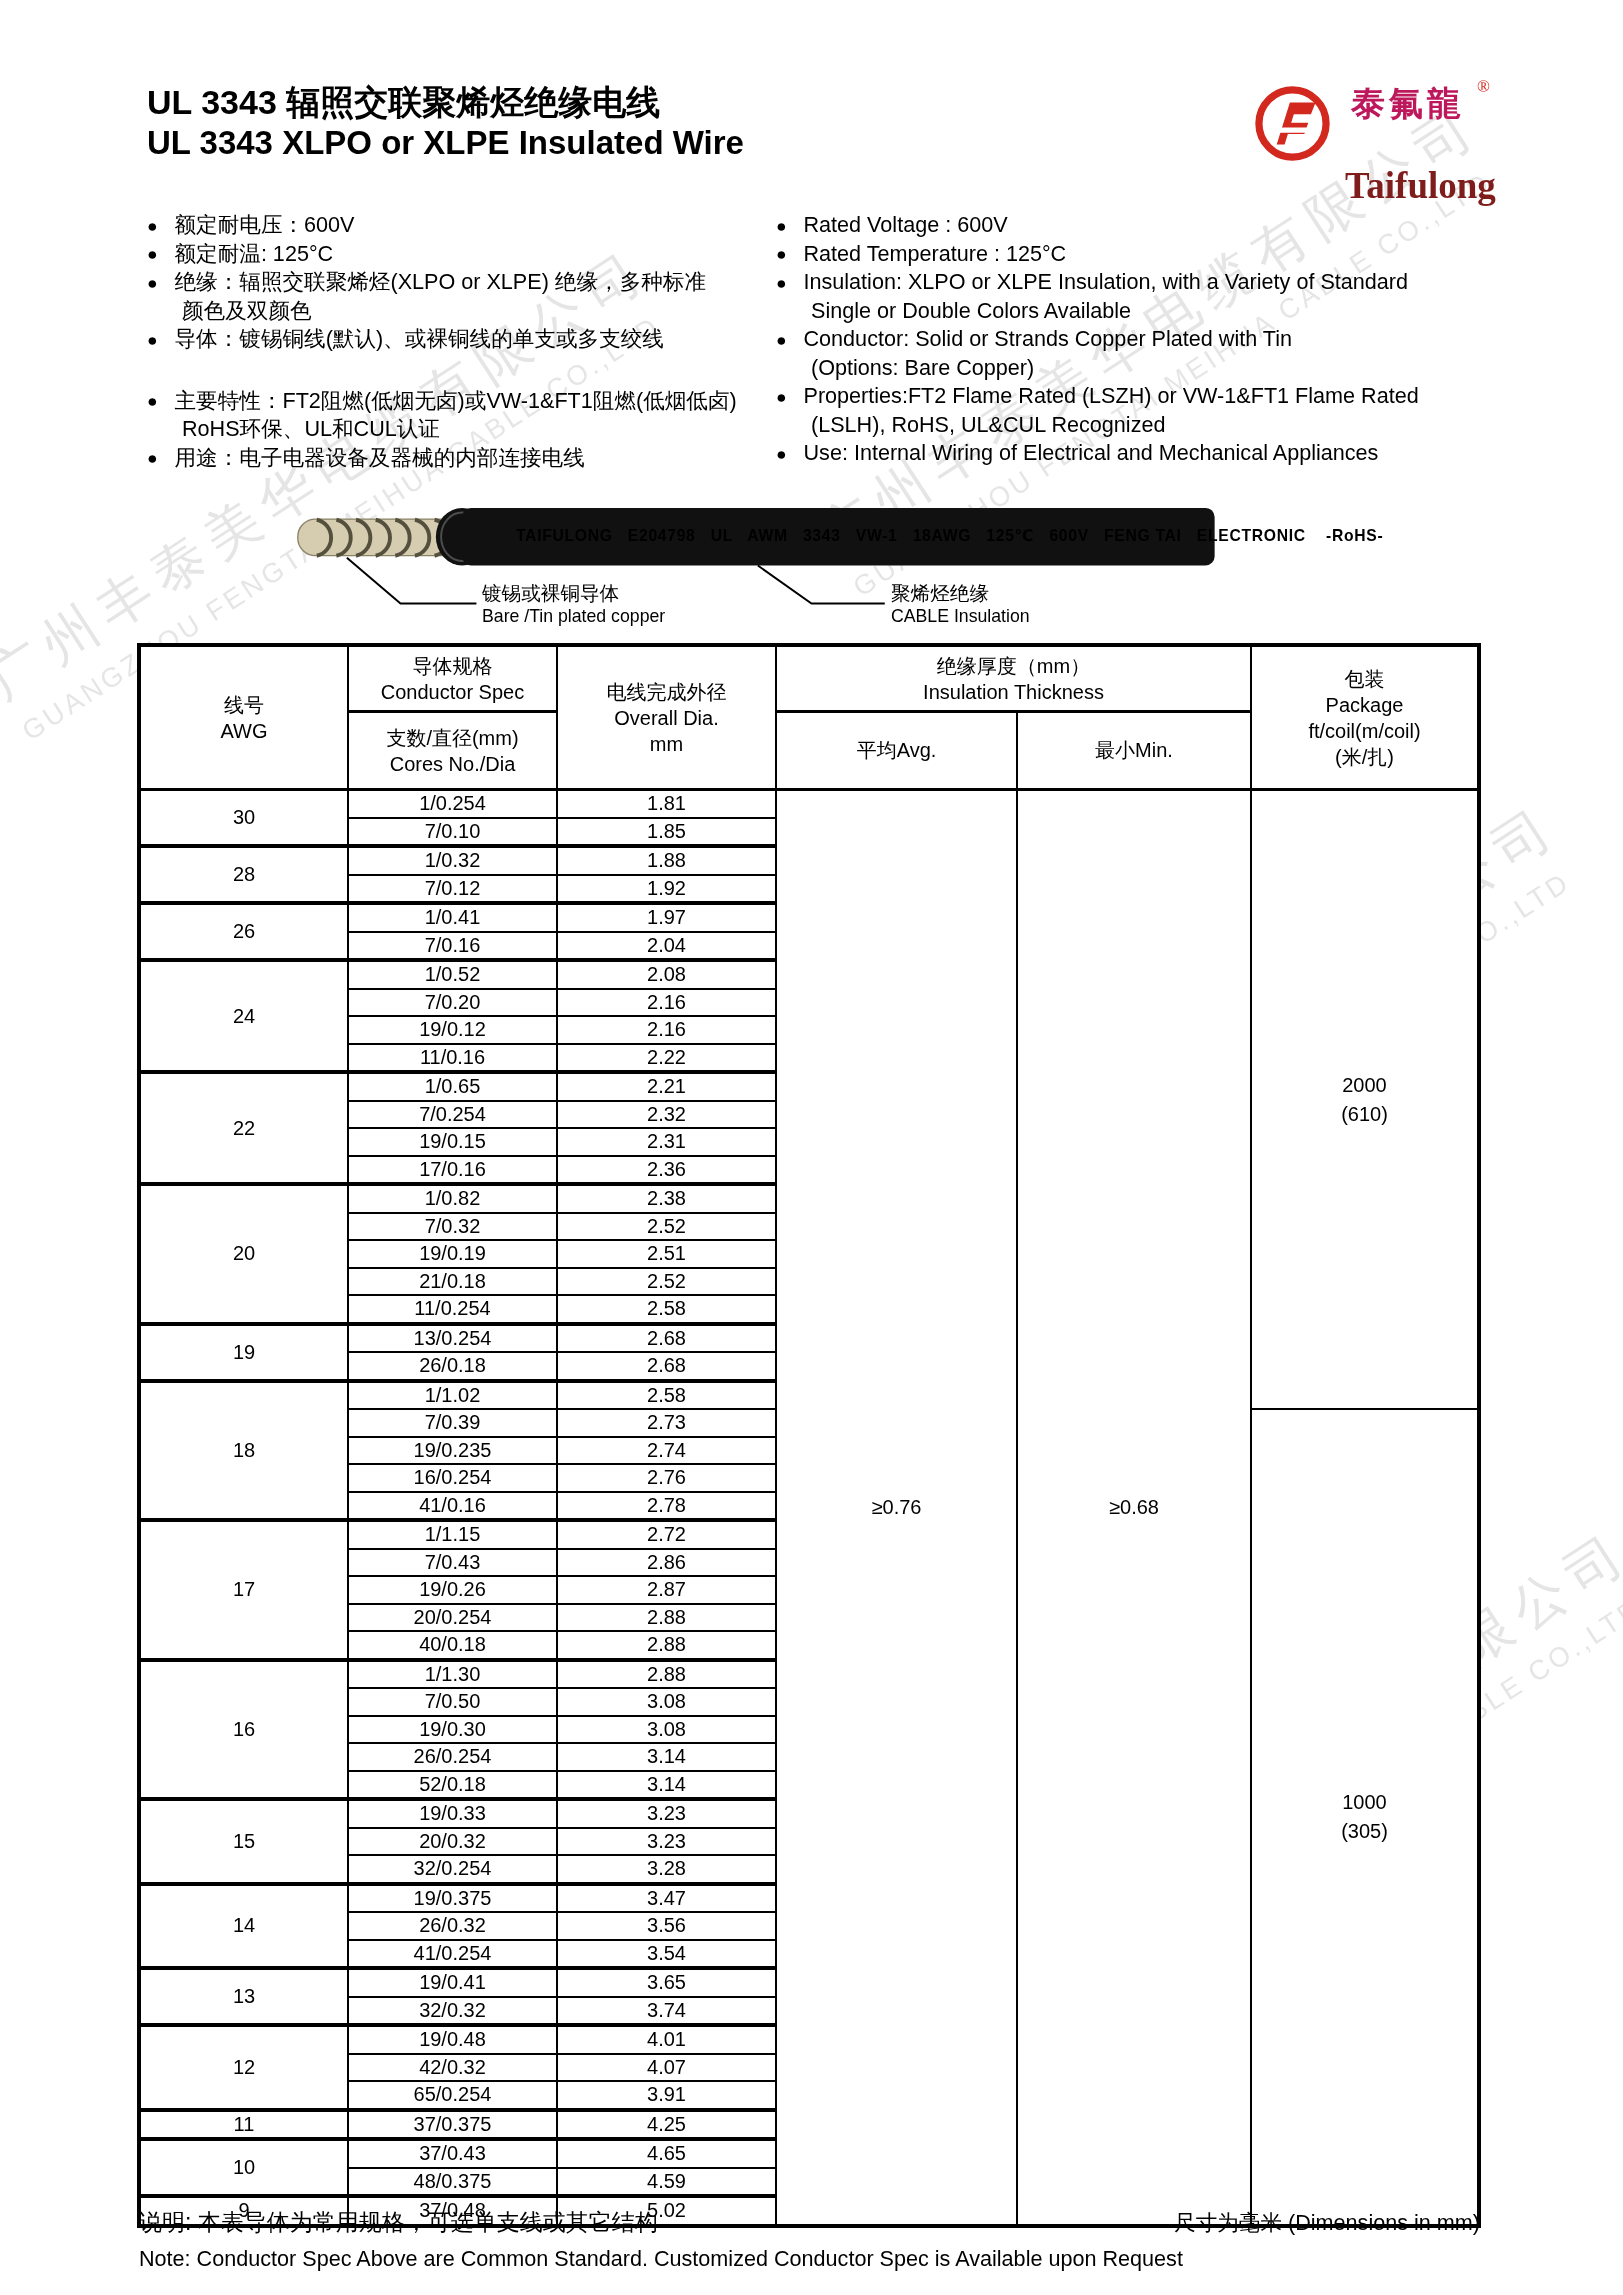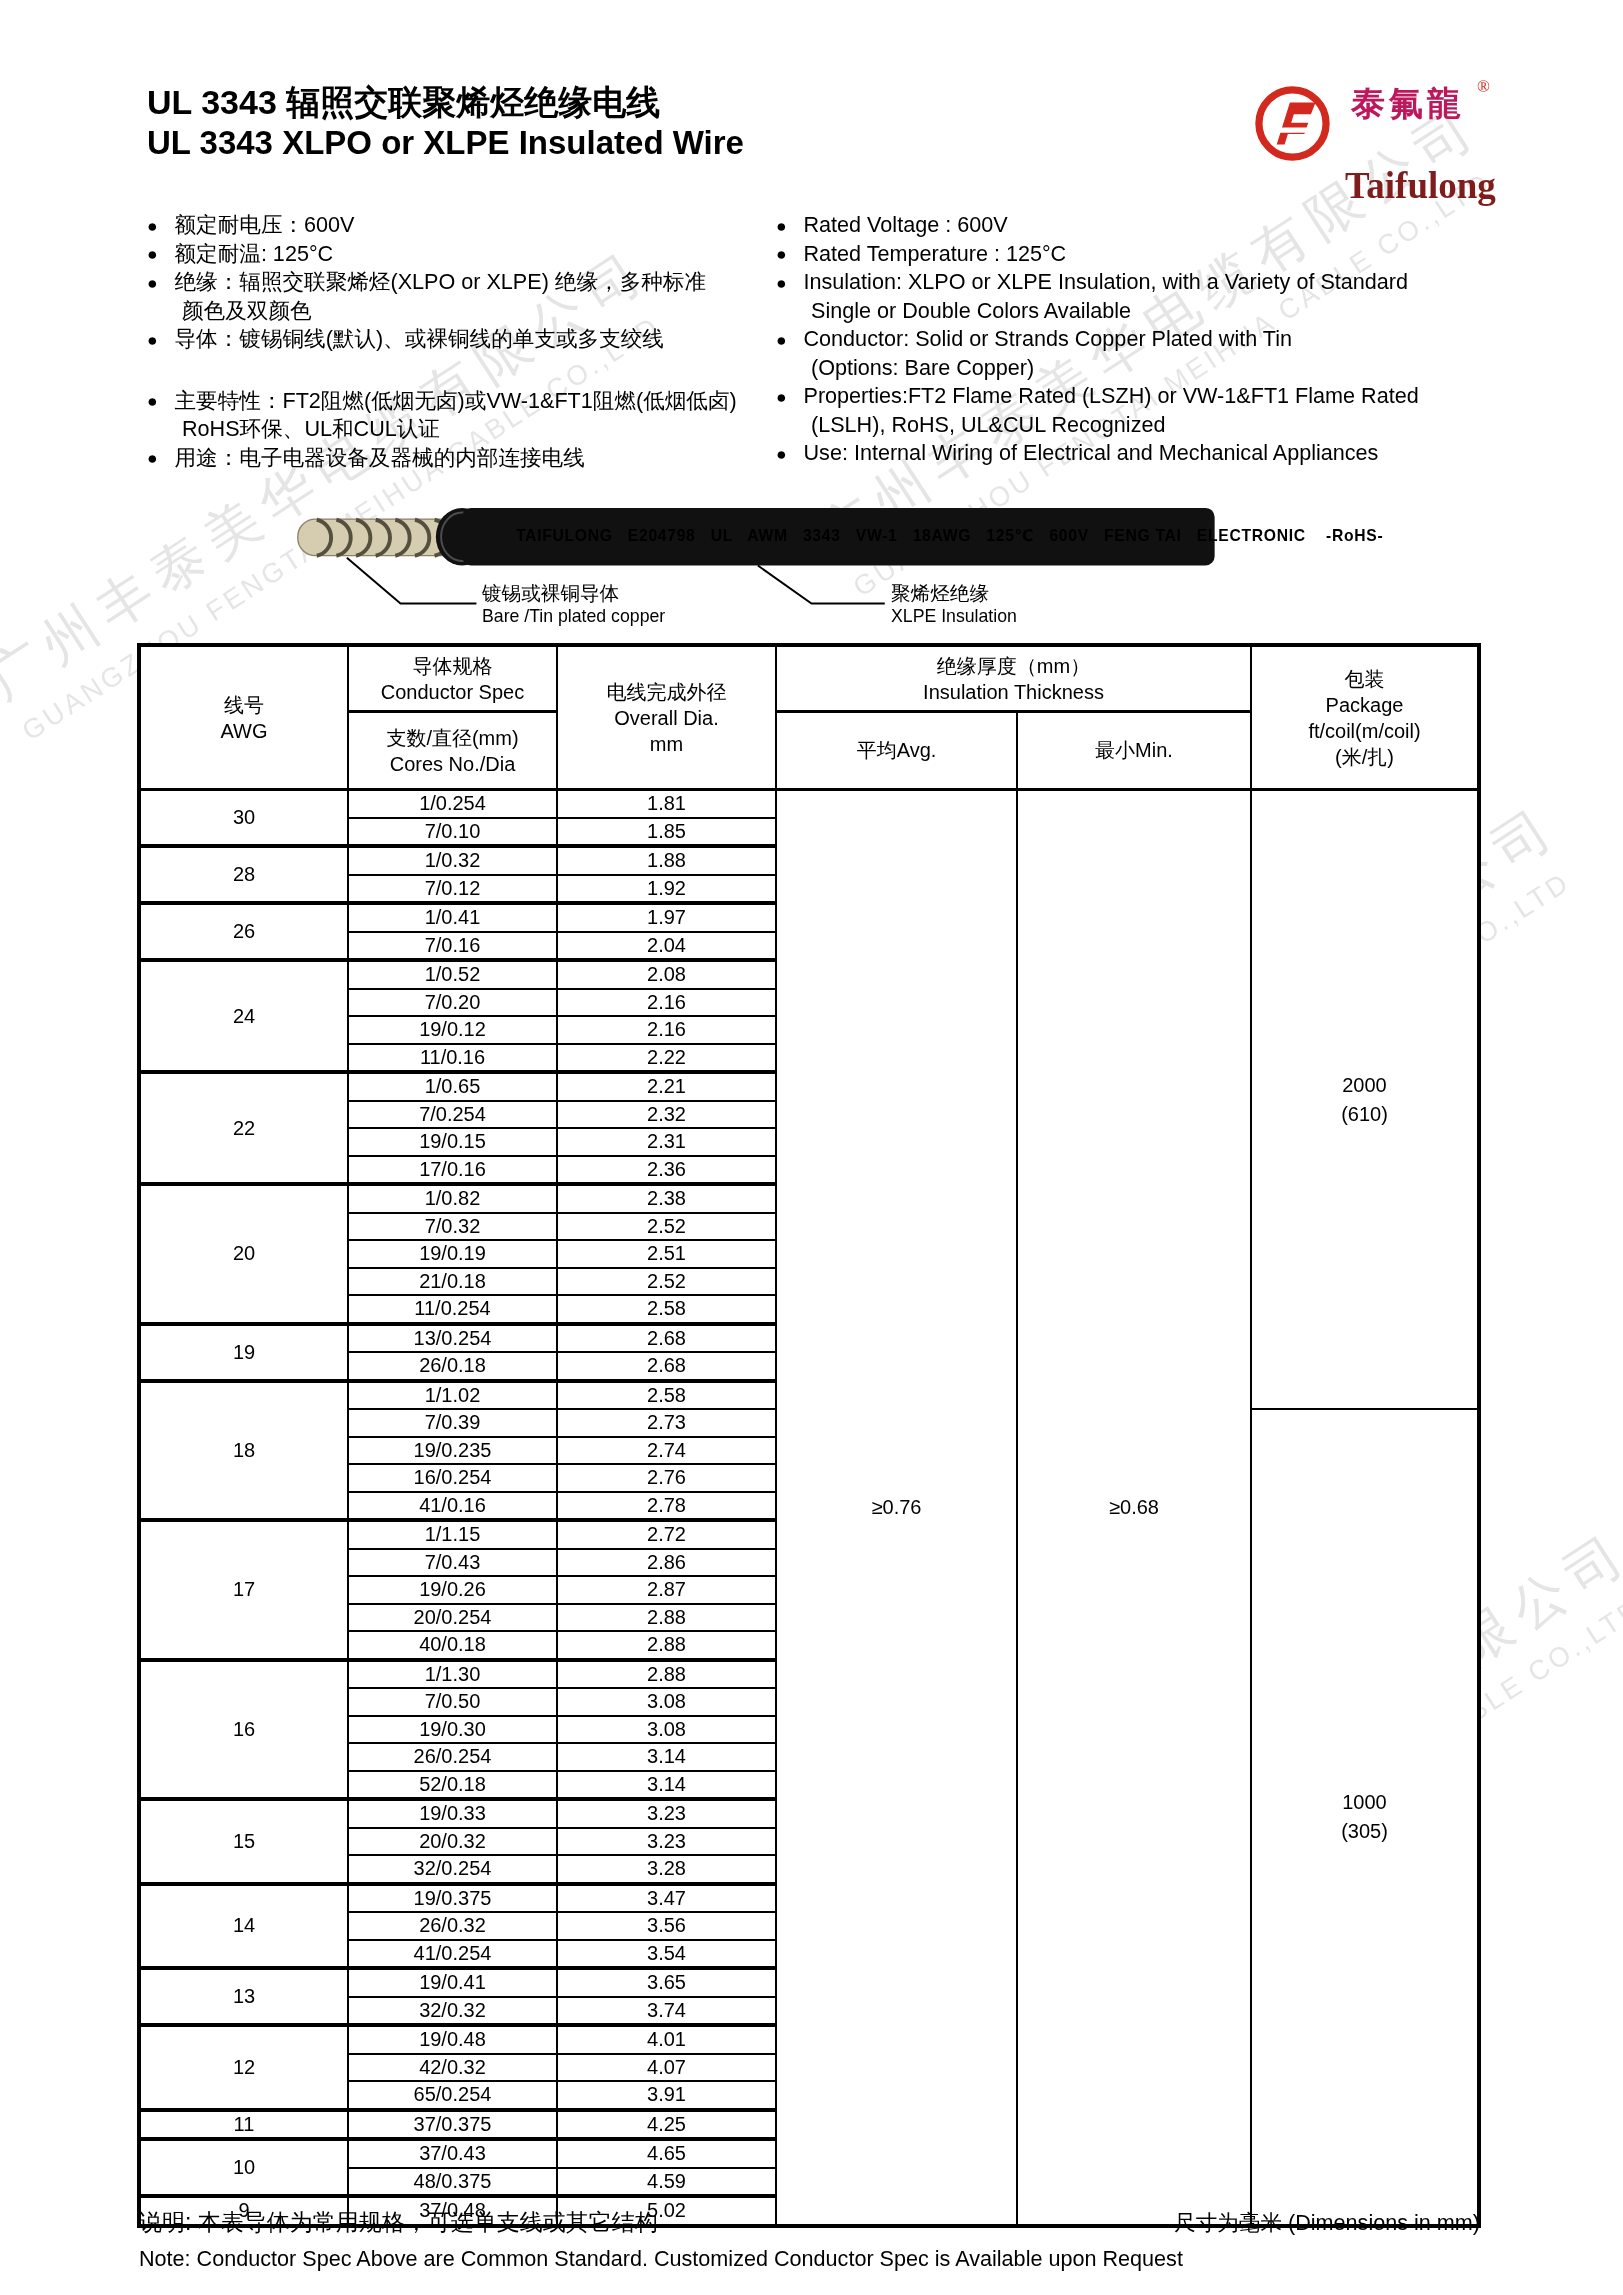--- a/index.html
+++ b/index.html
@@ -146,21 +146,21 @@
     <ellipse cx="706" cy="820" rx="32" ry="37" fill="#111111" stroke="#4d4d4d" stroke-width="3"></ellipse>
     <rect x="706" y="776" width="1150" height="88" rx="14" fill="#111111"></rect>
 
     <polyline points="530,852 612,922 728,922" fill="none" stroke="#000" stroke-width="3"></polyline>
     <polyline points="1158,864 1240,922 1352,922" fill="none" stroke="#000" stroke-width="3"></polyline>
   </svg>
   <div class="marking">TAIFULONG   E204798   UL   AWM   3343   VW-1   18AWG   125℃   600V   FENG TAI   ELECTRONIC    -RoHS-</div>
   <div class="callout-cn" style="left:482px;top:580px;">镀锡或裸铜导体</div>
   <div class="callout-en" style="left:482px;top:606px;text-align:center;">Bare /Tin plated copper</div>
   <div class="callout-cn" style="left:891px;top:580px;">聚烯烃绝缘</div>
-  <div class="callout-en" style="left:891px;top:606px;">XLPE Insulation</div>
+  <div class="callout-en" style="left:891px;top:606px;">CABLE Insulation</div>
 
   <table class="tbl">
     <colgroup>
       <col style="width:209px">
         <col style="width:209px">
         <col style="width:219px">
       <col style="width:241px">
         <col style="width:234px">
         <col style="width:228px">
     </colgroup>

